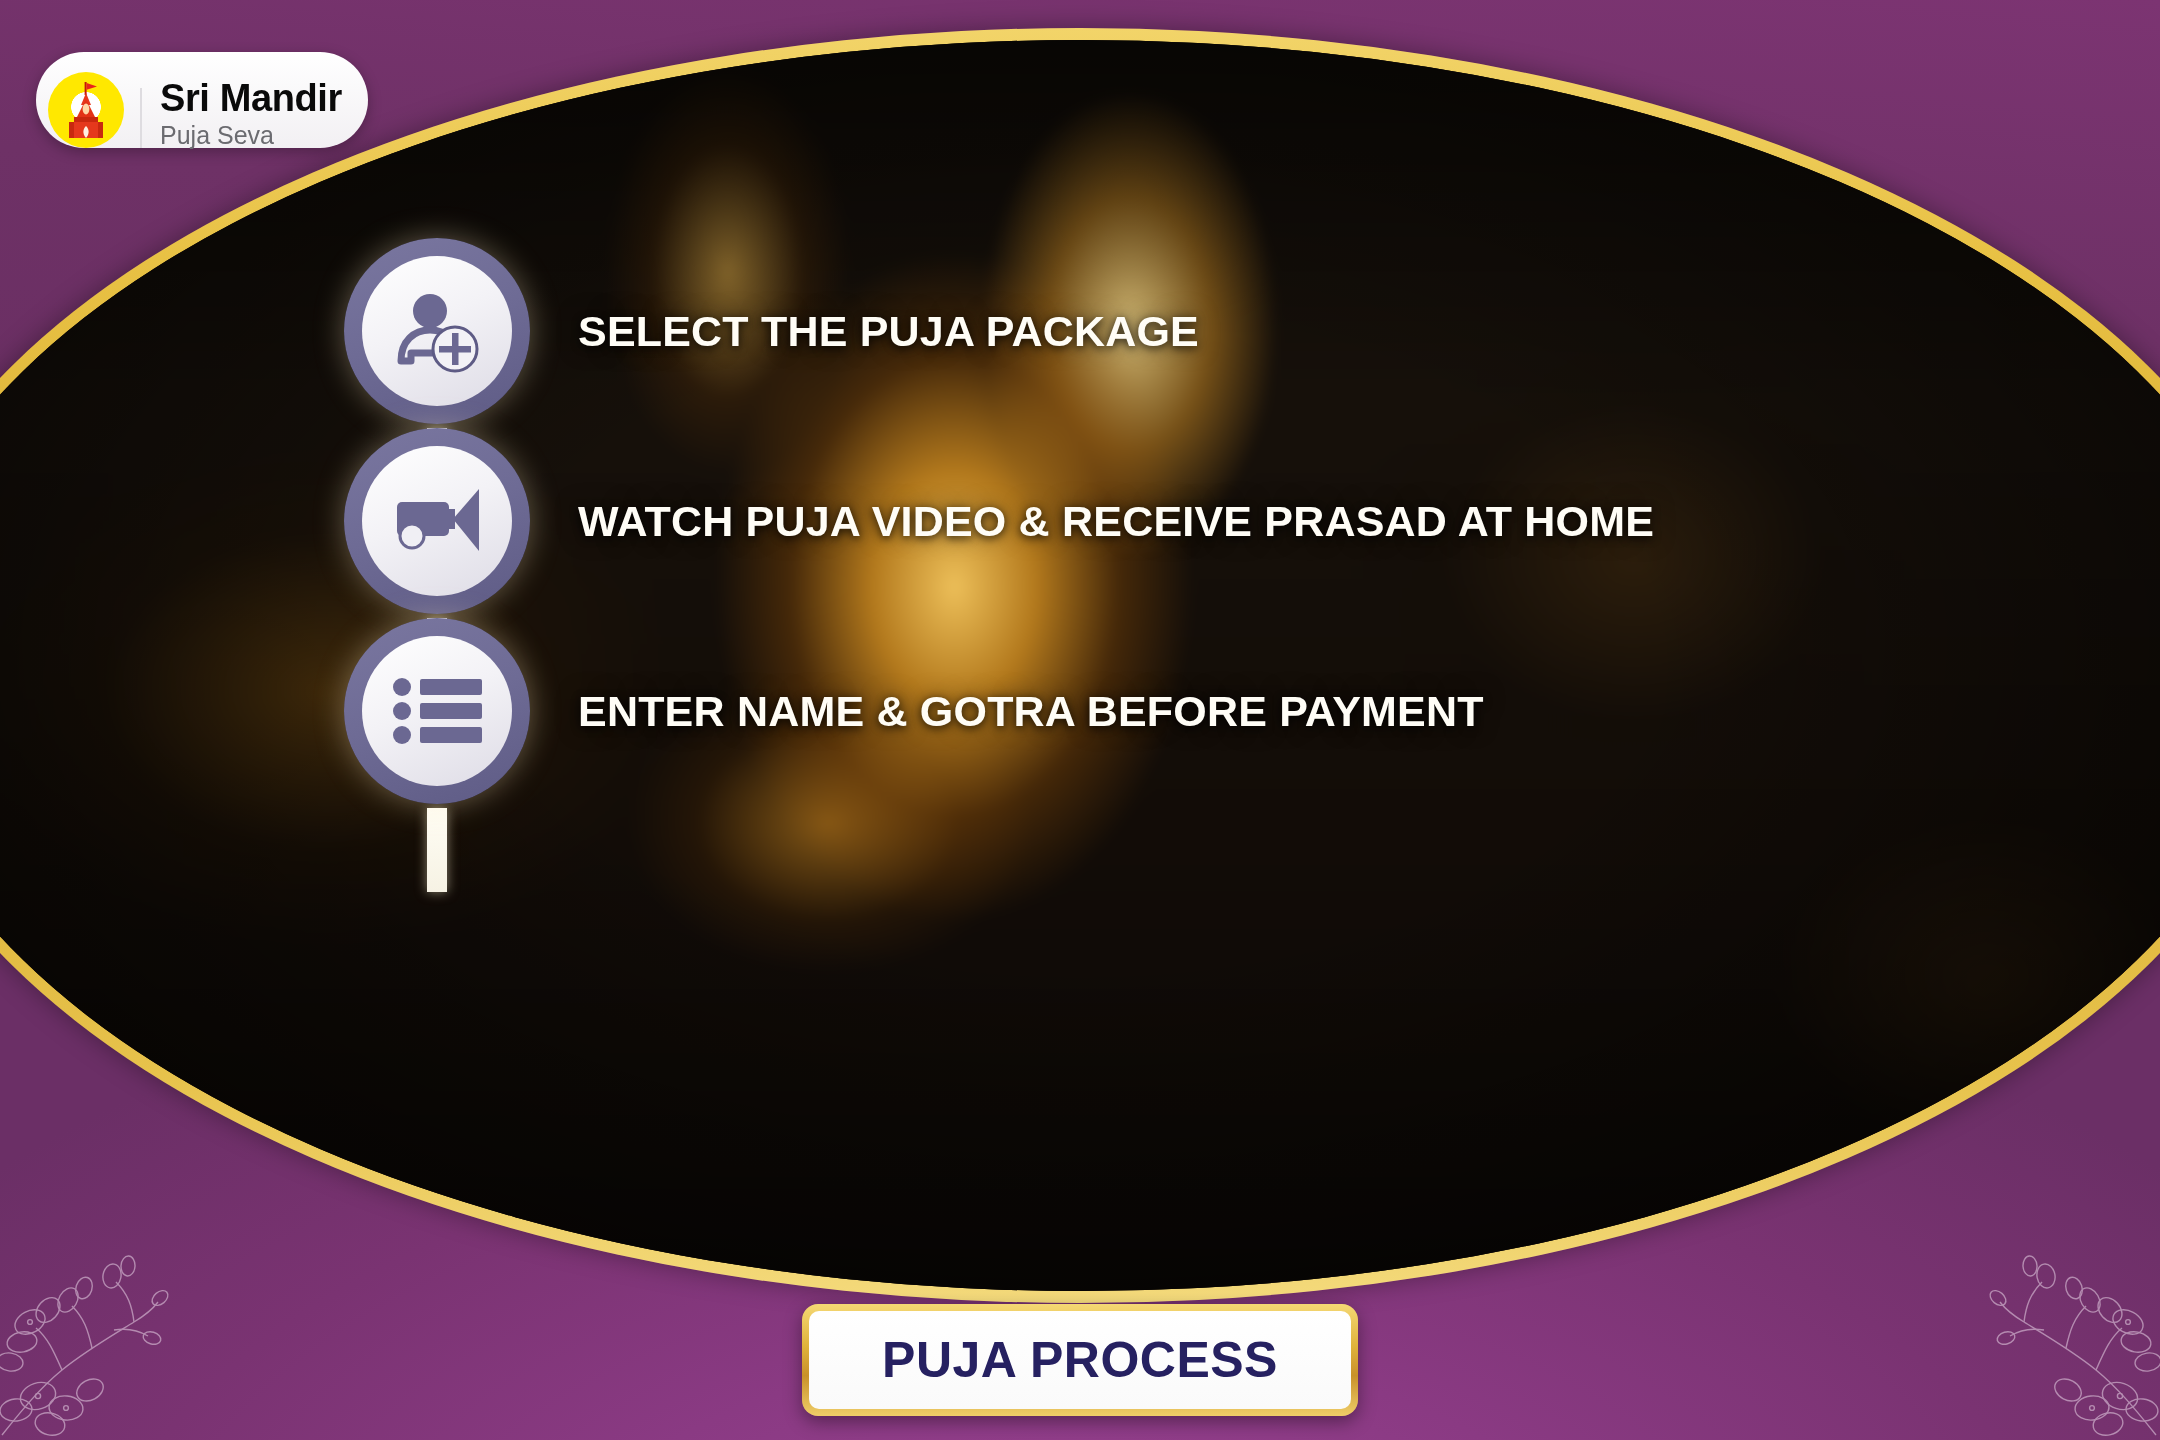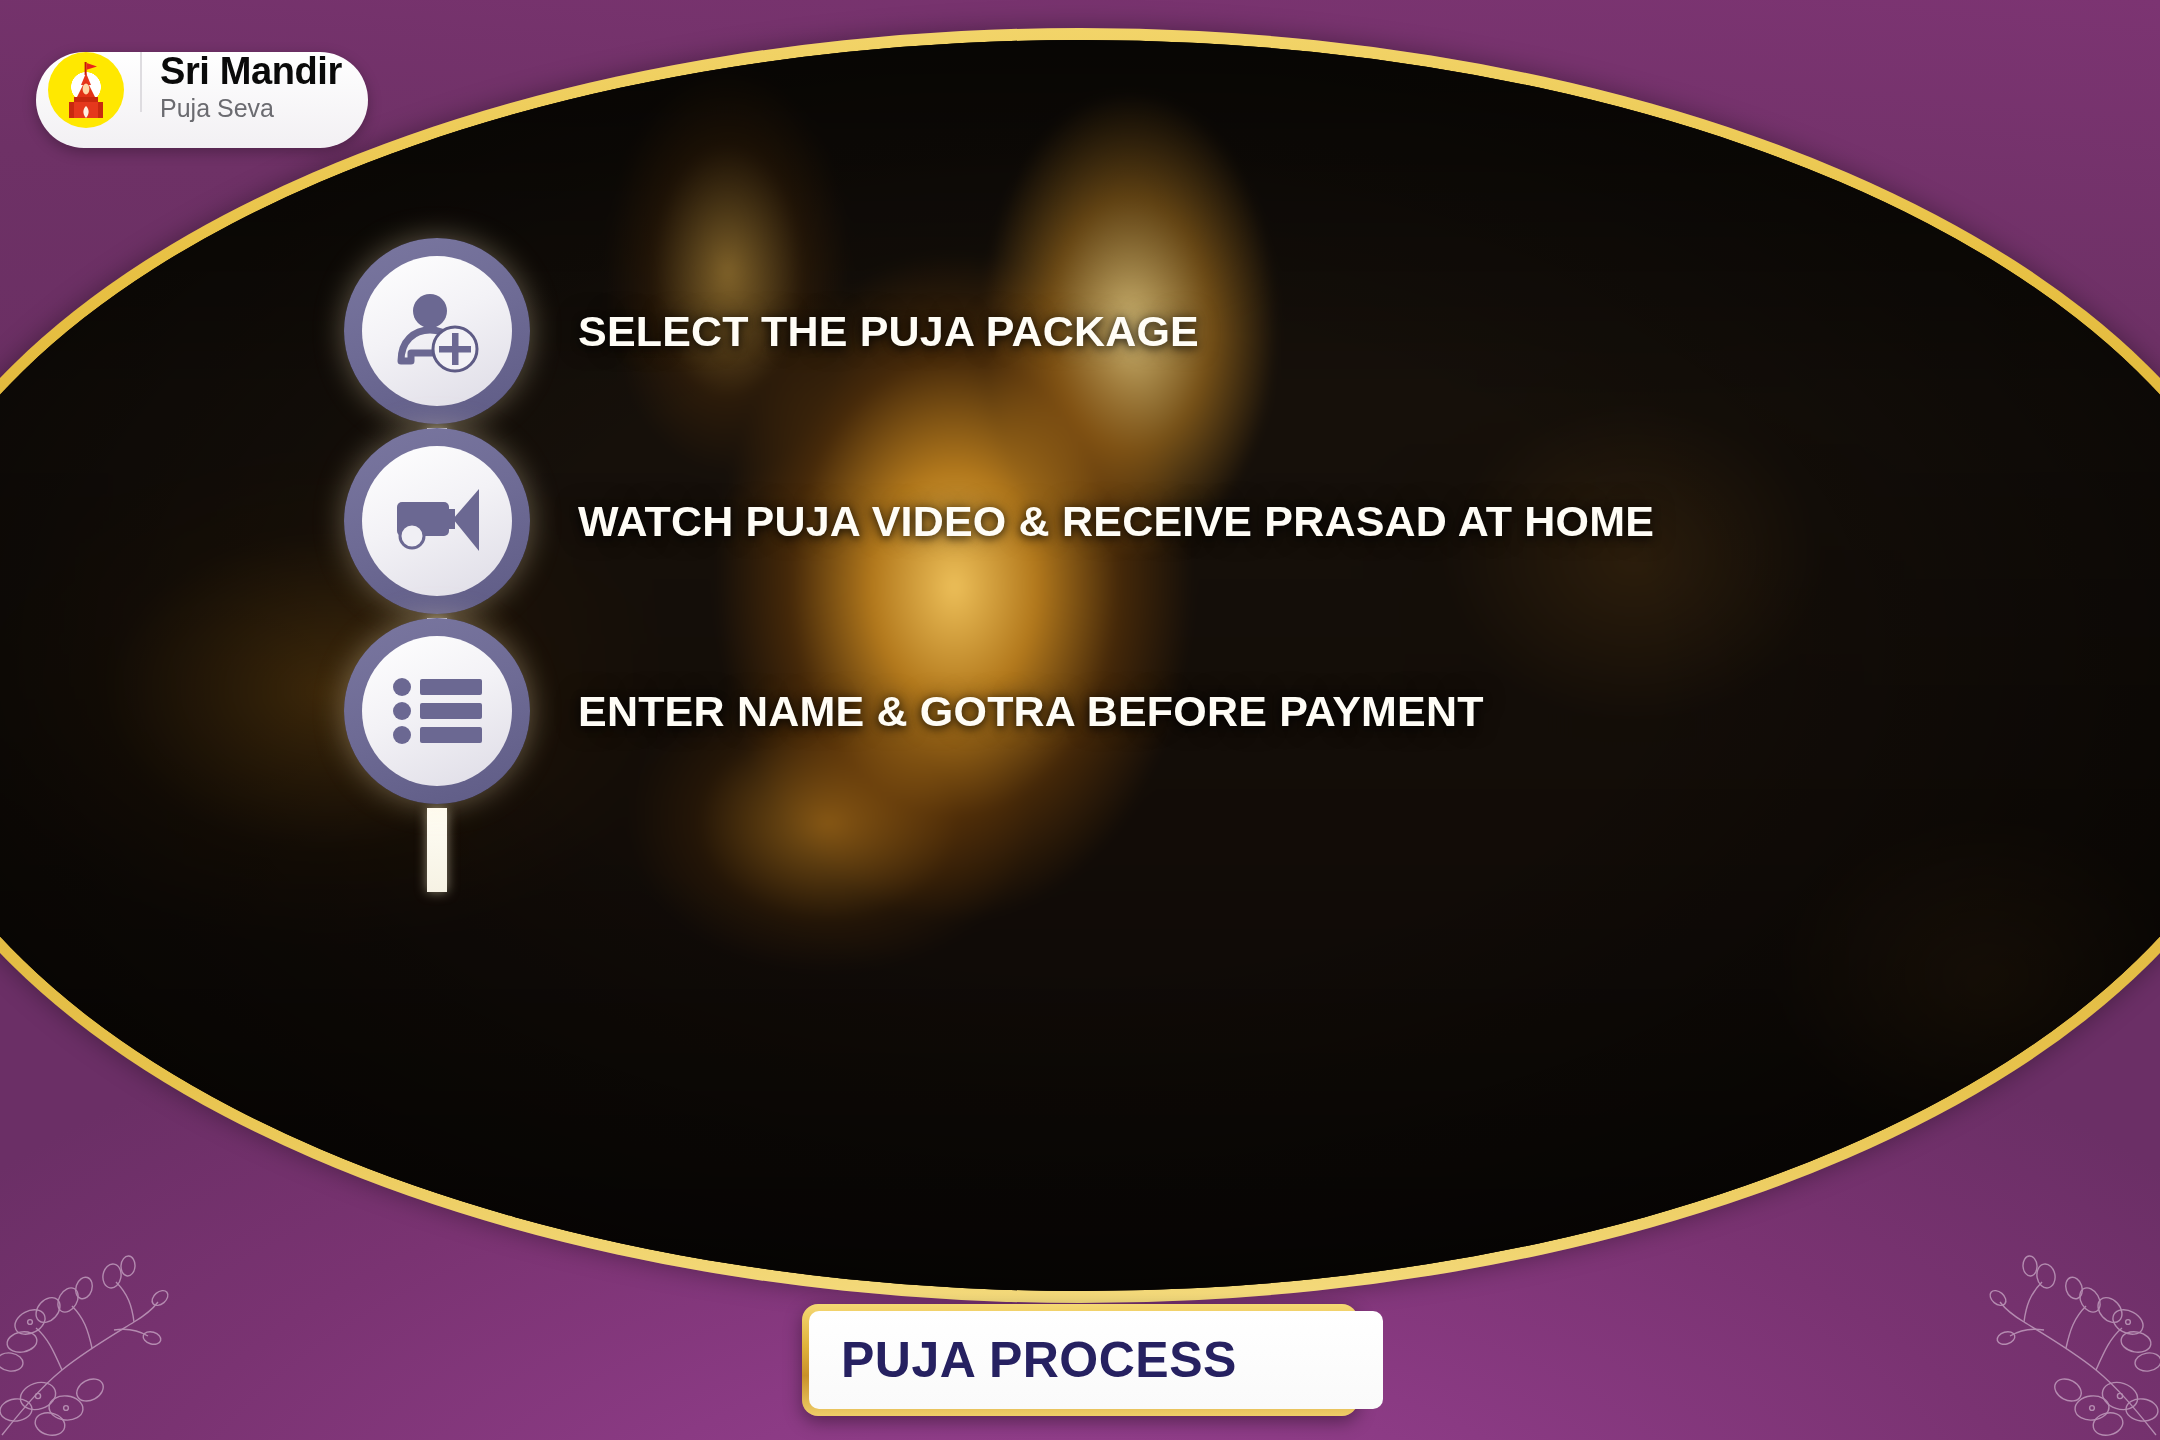--- a/index.html
+++ b/index.html
@@ -87,21 +87,21 @@
   }
   .floral.left  { left: -8px; }
   .floral.right { right: -6px; transform: scaleX(-1); }
 
   
   .logo-badge {
     position: absolute;
     left: 36px;
     top: 52px;
     display: flex;
-    align-items: flex-start;
+    align-items: flex-end;
     height: 96px;
     padding: 0 26px 0 0;
     background: linear-gradient(180deg,#FFFFFF 0%, #F2F0F3 100%);
     border-radius: 56px;
     box-shadow: 0 4px 14px rgba(0,0,0,0.28);
     z-index: 40;
   }
   .logo-mark {
     width: 76px;
     height: 76px;
@@ -205,21 +205,21 @@
     box-sizing: border-box;
     z-index: 45;
   }
   .banner-inner {
     width: 100%;
     height: 100%;
     border-radius: 10px;
     background: linear-gradient(180deg,#FFFFFF 0%, #FAFAFA 100%);
     display: flex;
     align-items: center;
-    padding-left: 32px;
+    justify-content: center;
   }
   .banner-text {
     font-size: 50px;
     font-weight: 700;
     color: #262161;
     letter-spacing: 0.5px;
   }
 </style>
 </head>
 <body>

